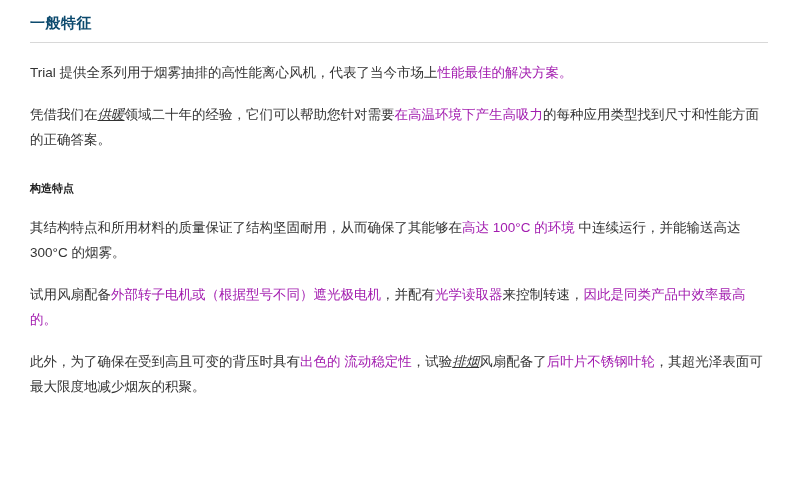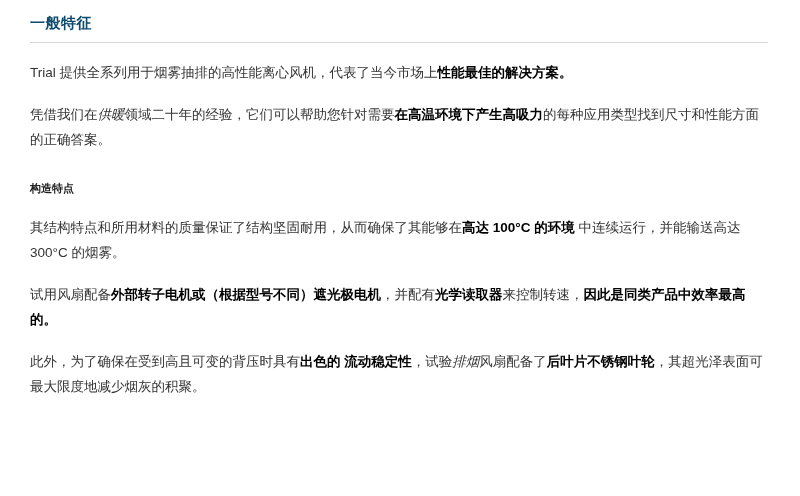--- a/index.html
+++ b/index.html
@@ -41,26 +41,27 @@
     text-align: left;
   }
   .sub-title {
     font-size: 11px;
     font-weight: bold;
     color: #222222;
     margin: 26px 0 0 0;
     line-height: 20px;
   }
   .b {
-    font-weight: bold;
-    color: #000000;
+    font-weight: normal;
+    color: #a21caf;
     margin-top: 40px;
   }
   .i {
     font-style: italic;
+    text-decoration: underline;
   }
 </style>
 </head>
 <body>
 
 <div class="page">
 
   <h1 class="section-title">一般特征</h1>
   <hr class="divider">
 

